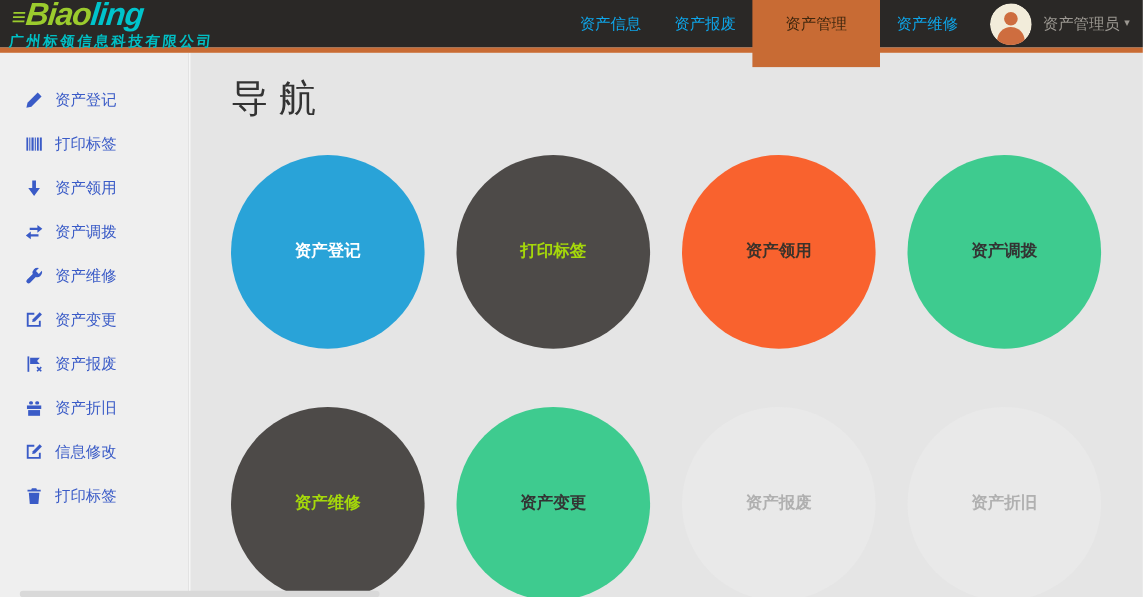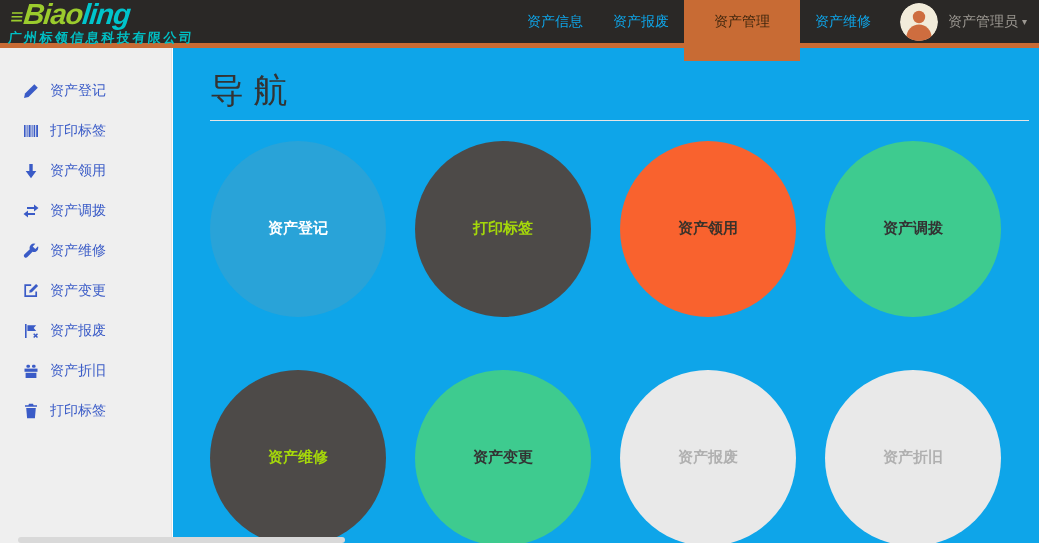--- a/index.html
+++ b/index.html
@@ -66,21 +66,21 @@
   }
   .side-item .icon {
     width: 17px; height: 17px; margin-right: 11px;
     display: inline-flex; align-items: center; justify-content: center;
   }
   .side-item svg { width: 16px; height: 16px; fill: currentColor; }
 
   
   .main {
     position: absolute; top: 48px; left: 173px; right: 0; bottom: 0;
-    background: #0ea5e9; padding: 22px 10px 0 37px;
+    background: #e5e5e5; padding: 22px 10px 0 37px;
   }
   .page-title { font-size: 34px; font-weight: normal; color: #333333; line-height: 1.2; }
   .title-divider { border: none; border-top: 1px solid #e5e5e5; margin-top: 9px; }
 
   .circle-grid {
     margin-top: 20px;
     display: grid;
     grid-template-columns: repeat(4, 176px);
     column-gap: 29px; row-gap: 53px;
   }
@@ -198,20 +198,29 @@
           <rect x="9" y="1.8" width="3.6" height="3" rx="1.4"></rect>
           <rect x="1.5" y="5.6" width="13" height="3.2"></rect>
           <rect x="2.6" y="9.8" width="10.8" height="5.2"></rect>
         </svg>
     </span>
     <span>资产折旧</span>
   </div>
   <div class="side-item">
     <span class="icon">
       <svg viewBox="0 0 16 16">
+          <path fill="none" stroke="currentColor" stroke-width="1.7" d="M13.2 8.6v4.6H2.2V2.2h6"></path>
+          <path d="M6.8 7.2l6.3-6.3 2 2-6.3 6.3-2.6.6z"></path>
+        </svg>
+    </span>
+    <span>信息修改</span>
+  </div>
+  <div class="side-item">
+    <span class="icon">
+      <svg viewBox="0 0 16 16">
           <path d="M6 .8h4l.6 1.4H14v1.6H2V2.2h3.4z"></path>
           <path d="M3.2 5h9.6l-.9 10.2H4.1z"></path>
         </svg>
     </span>
     <span>打印标签</span>
   </div>
 </aside>
 
 <main class="main">
   <h1 class="page-title">导 航</h1>

